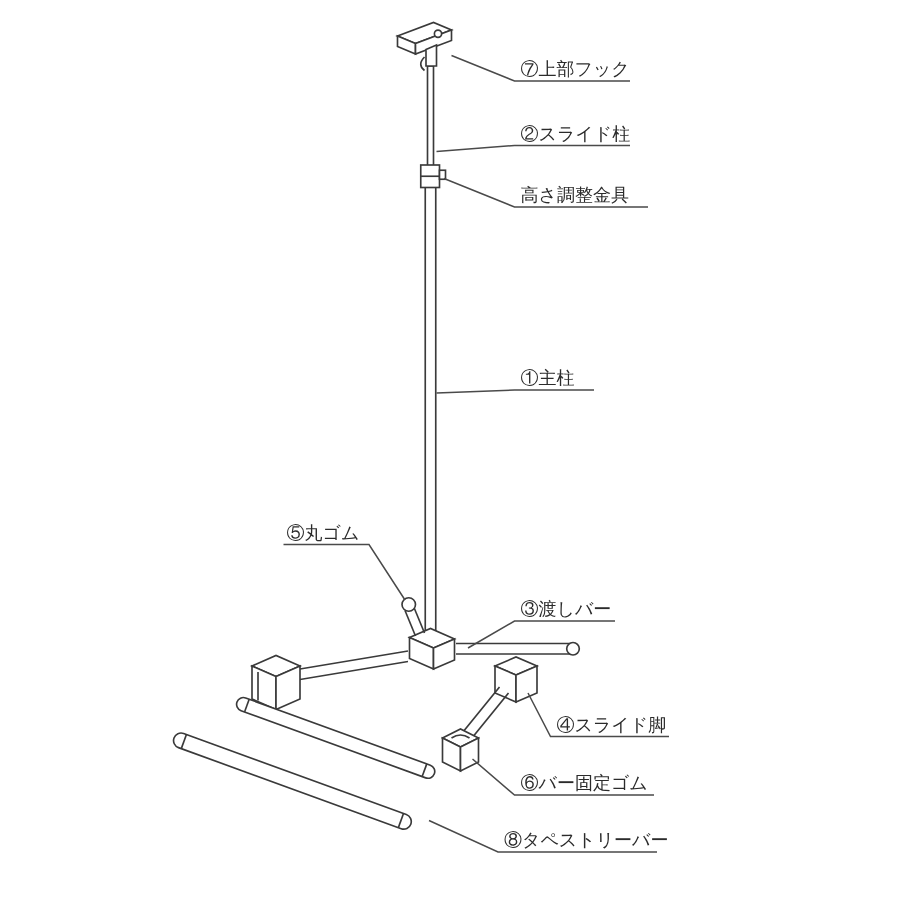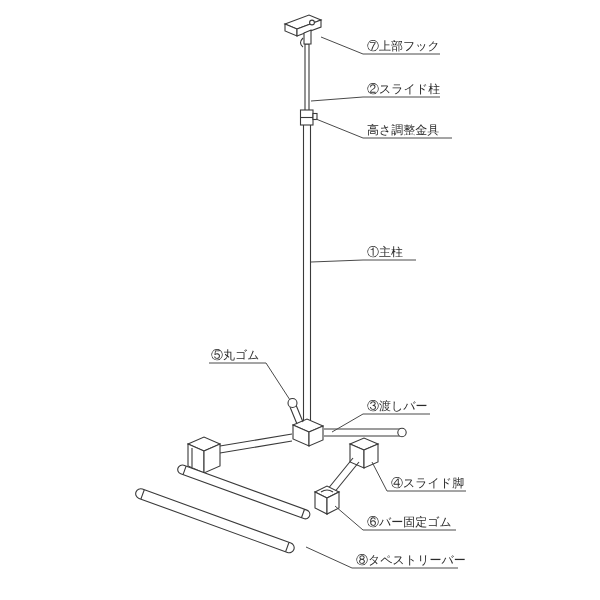--- a/index.html
+++ b/index.html
@@ -2,21 +2,20 @@
 <html><head>
 <meta charset="utf-8">
 <style>
   html,body{margin:0;padding:0;background:#ffffff;}
   .canvas{
     position:relative;
     width:580px;height:600px;
     background:#ffffff;
     overflow:hidden;
     font-family:"Liberation Sans", sans-serif;
-    margin-left:20px;
   }
   svg{position:absolute;left:0;top:0;}
   .ln{stroke:#3a3a3a;stroke-width:1.1;fill:none;}
   .face{stroke:#3a3a3a;stroke-width:1.1;fill:#ffffff;}
   .leader{stroke:#4a4a4a;stroke-width:1;fill:none;}
   .lbl{
     font-family:"Liberation Sans", sans-serif;
     font-size:12px;
     fill:#2b2b2b;
   }

